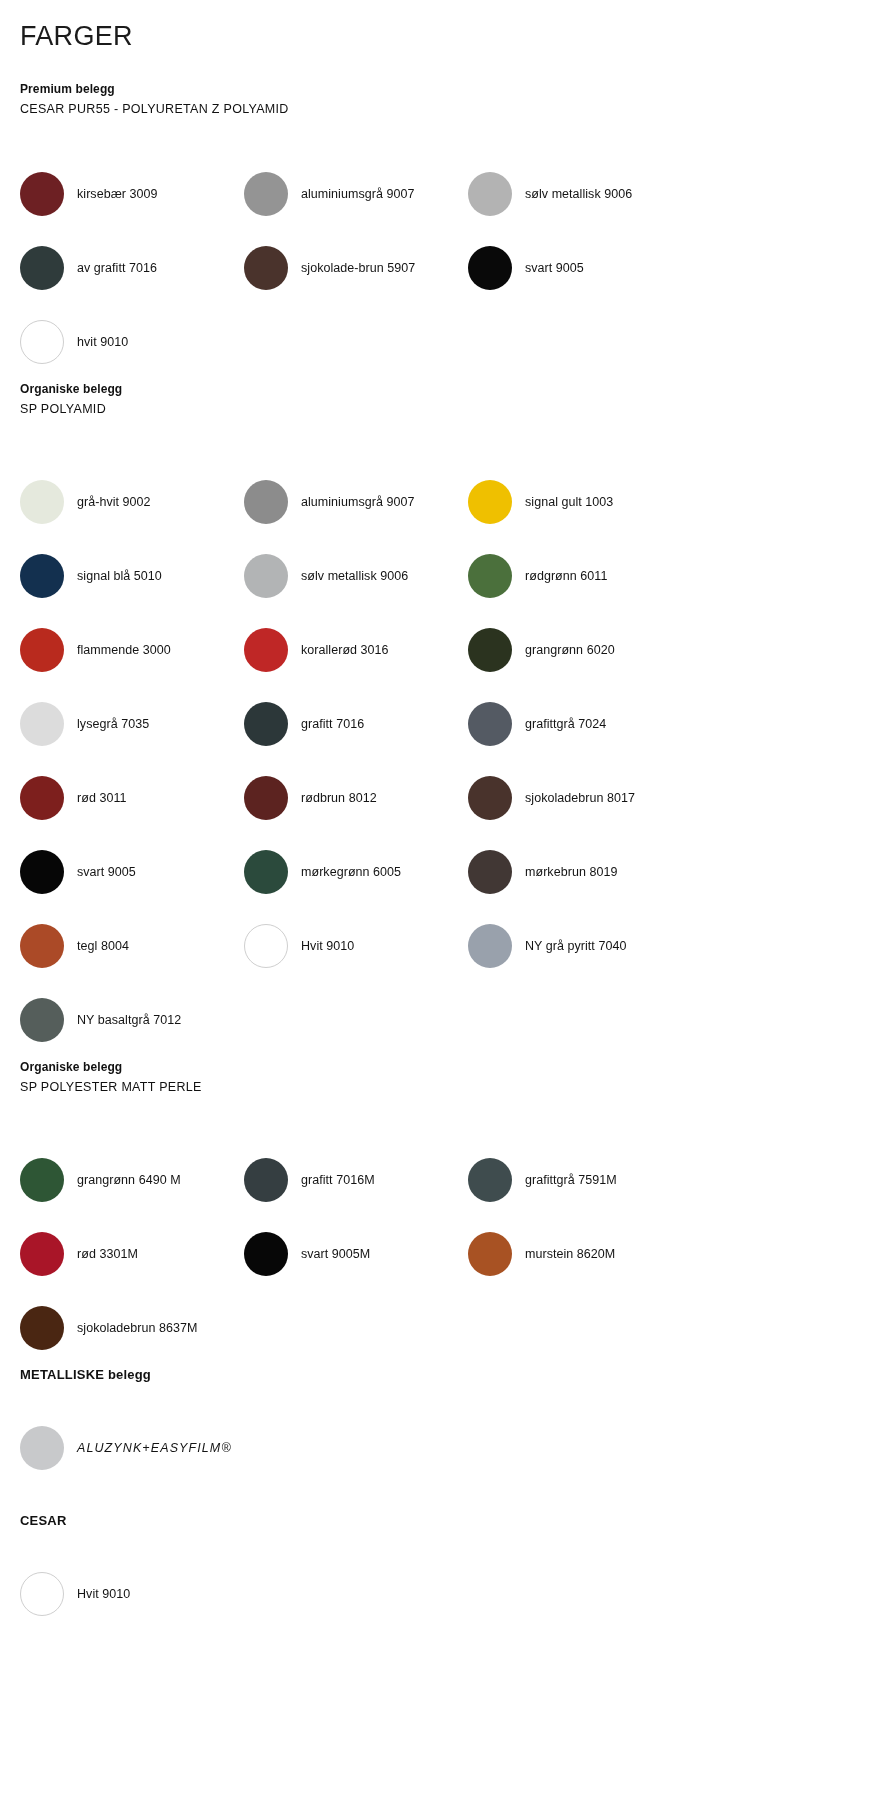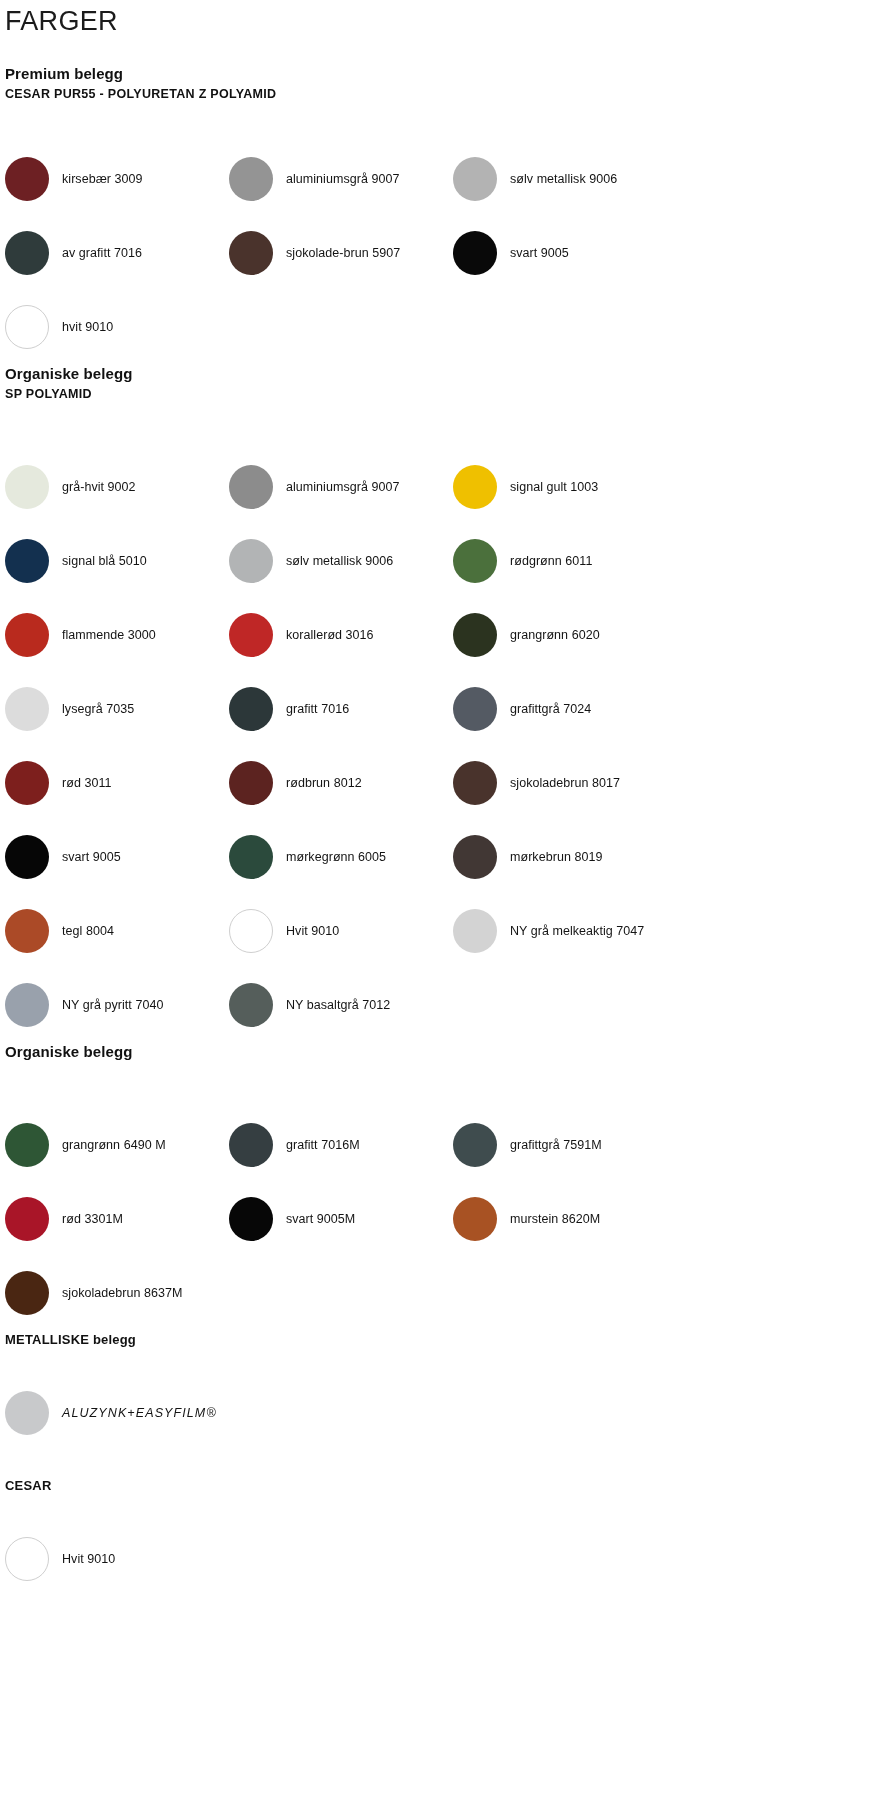--- a/index.html
+++ b/index.html
@@ -13,51 +13,51 @@
     height: 1793px;
     position: relative;
     font-family: "Liberation Sans", sans-serif;
     color: #1a1a1a;
     overflow: hidden;
   }
   .page {
     position: relative;
     width: 875px;
     height: 1793px;
-    padding: 0;
+    padding: 15px;
     box-sizing: border-box;
   }
 
   
   .page-title {
     font-size: 27px;
     font-weight: 400;
     letter-spacing: 0.3px;
     color: #1b1b1b;
     margin: 0;
     padding: 4px 0 0 5px;
     line-height: 34px;
   }
 
   
   .section-head {
     padding-left: 5px;
     margin: 0;
   }
   .section-head .line1 {
-    font-size: 15px;
+    font-size: 12px;
     font-weight: bold;
     line-height: 20px;
     color: #111;
     display: block;
     letter-spacing: 0.1px;
   }
   .section-head .line2 {
     font-size: 12.5px;
-    font-weight: bold;
+    font-weight: normal;
     line-height: 20px;
     color: #111;
     display: block;
     letter-spacing: 0.3px;
   }
   .section-head.plain .line1 {
     font-weight: 700;
     font-size: 13px;
     letter-spacing: 0.2px;
   }
@@ -235,35 +235,32 @@
       </div>
       <div class="swatch">
         <span class="dot" style="background: rgb(171, 74, 39);"></span>
         <span class="label">tegl 8004</span>
       </div>
       <div class="swatch">
         <span class="dot outlined" style="background: rgb(255, 255, 255);"></span>
         <span class="label">Hvit 9010</span>
       </div>
       <div class="swatch">
-        <span class="dot" style="background: rgb(211, 211, 211);"></span>
-        <span class="label">NY grå melkeaktig 7047</span>
-      </div>
-      <div class="swatch">
         <span class="dot" style="background: rgb(153, 161, 172);"></span>
         <span class="label">NY grå pyritt 7040</span>
       </div>
       <div class="swatch">
         <span class="dot" style="background: rgb(85, 94, 91);"></span>
         <span class="label">NY basaltgrå 7012</span>
       </div>
     </div>
 
   <div class="section-head">
     <span class="line1">Organiske belegg</span>
+    <span class="line2">SP POLYESTER MATT PERLE</span>
   </div>
   <div class="gap-xl"></div>
   <div class="swatch-grid">
       <div class="swatch">
         <span class="dot" style="background: rgb(46, 86, 53);"></span>
         <span class="label">grangrønn 6490 M</span>
       </div>
       <div class="swatch">
         <span class="dot" style="background: rgb(53, 62, 65);"></span>
         <span class="label">grafitt 7016M</span>

